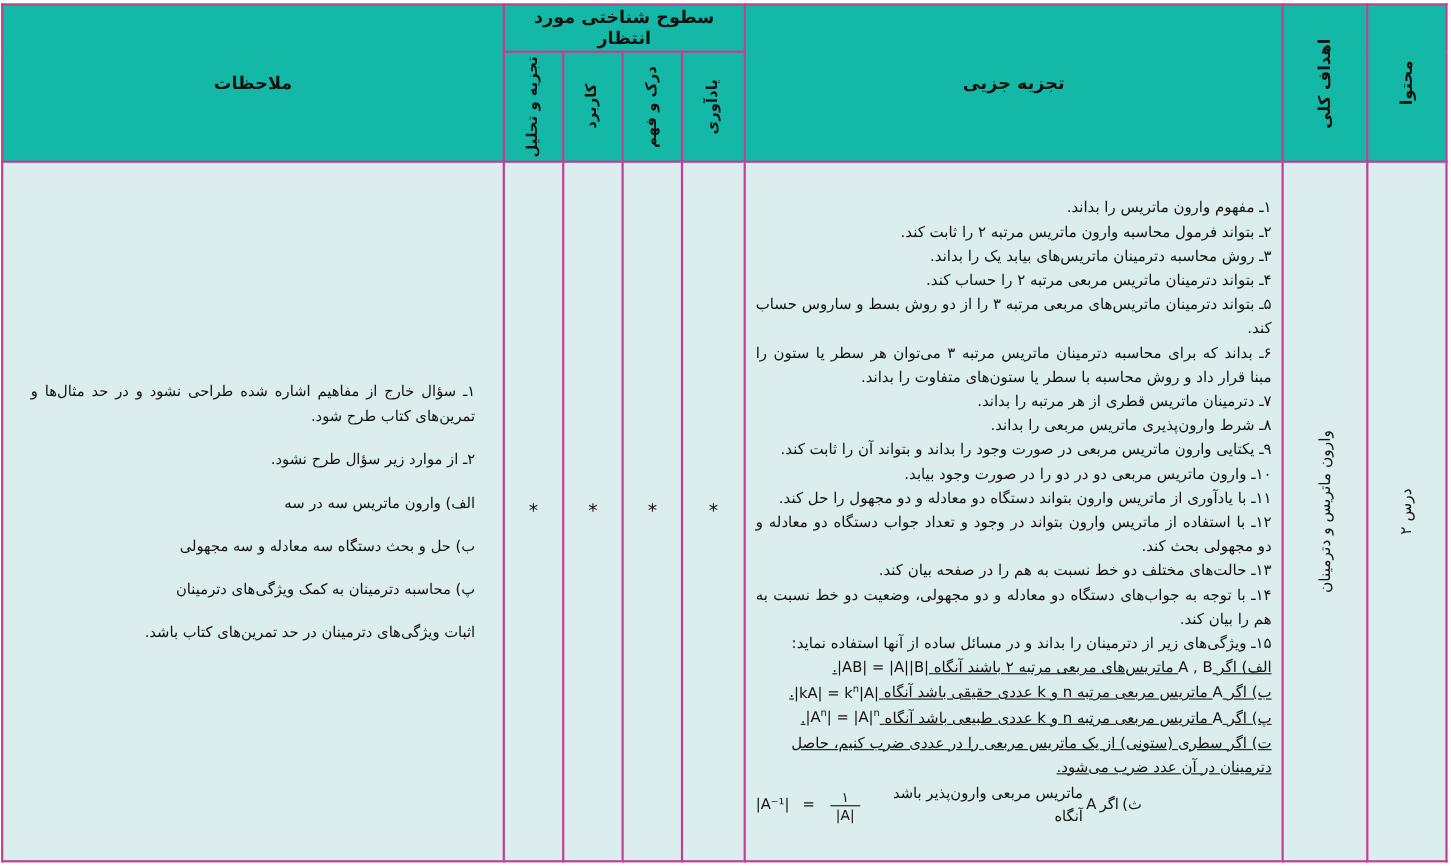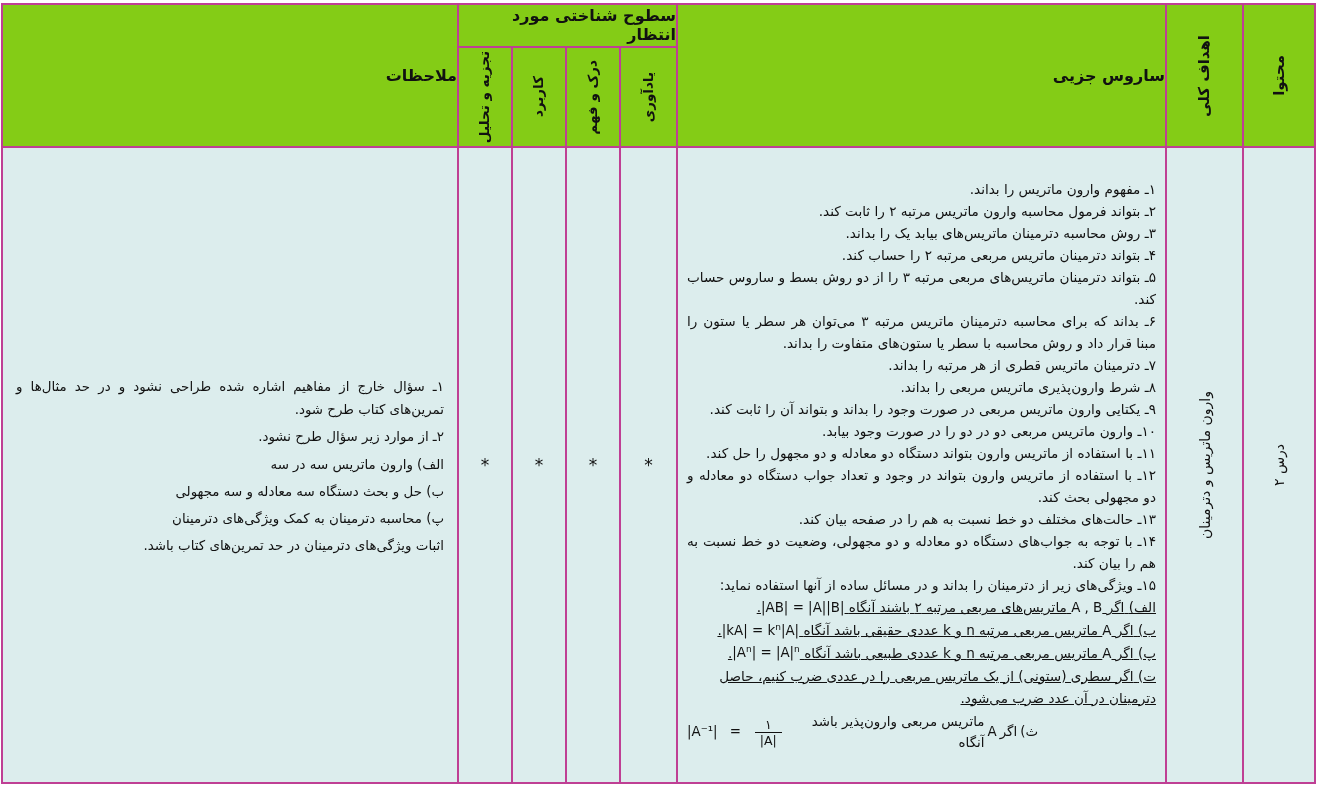--- a/index.html
+++ b/index.html
@@ -33,22 +33,22 @@
 
   table.plan td, table.plan th {
     border: 2px solid #bf3f94;
     padding: 0;
     vertical-align: middle;
     box-sizing: border-box;
   }
 
   
   .hdr {
-    background: #84cc16;
-    text-align: right;
+    background: #14b8a6;
+    text-align: center;
     font-weight: bold;
     color: #111111;
     margin-top: 16px;
   }
   .hdr-txt {
     font-size: 15px;
     letter-spacing: -0.2px;
   }
   .hdr-group {
     font-size: 16px;
@@ -111,21 +111,21 @@
   }
 
   
   .note-list {
     font-size: 13.4px;
     line-height: 1.72;
     text-align: justify;
     text-align-last: right;
     color: #111111;
   }
-  .note-line { margin: 4px; }
+  .note-line { margin: 16px; }
   .note-line.center-ish { text-align: left; text-align-last: right; }
 
   
   .m {
     font-family: "DejaVu Sans", "Liberation Sans", sans-serif;
     direction: ltr;
     unicode-bidi: isolate;
     display: inline-block;
     font-size: 13.4px;
   }
@@ -181,21 +181,21 @@
         </div>
       </td>
 
       <td class="hdr" rowspan="2">
         <div class="vert-wrap">
           <span class="vert hdr-txt">اهداف کلی</span>
         </div>
       </td>
 
       <td class="hdr hdr-group" rowspan="2">
-        <span>ساروس جزیی</span>
+        <span>تجزیه جزیی</span>
       </td>
 
       <td class="hdr hdr-group" colspan="4">
         <span>سطوح شناختی مورد انتظار</span>
       </td>
 
       <td class="hdr hdr-group" rowspan="2">
         <span>ملاحظات</span>
       </td>
     </tr>
@@ -243,21 +243,21 @@
           <p class="obj-line">۱ـ مفهوم وارون ماتریس را بداند.</p>
           <p class="obj-line">۲ـ بتواند فرمول محاسبه وارون ماتریس مرتبه ۲ را ثابت کند.</p>
           <p class="obj-line">۳ـ روش محاسبه دترمینان ماتریس‌های بیابد یک را بداند.</p>
           <p class="obj-line">۴ـ بتواند دترمینان ماتریس مربعی مرتبه ۲ را حساب کند.</p>
           <p class="obj-line">۵ـ بتواند دترمینان ماتریس‌های مربعی مرتبه ۳ را از دو روش بسط و ساروس حساب کند.</p>
           <p class="obj-line justify">۶ـ بداند که برای محاسبه دترمینان ماتریس مرتبه ۳ می‌توان هر سطر یا ستون را مبنا قرار داد و روش محاسبه با سطر یا ستون‌های متفاوت را بداند.</p>
           <p class="obj-line">۷ـ دترمینان ماتریس قطری از هر مرتبه را بداند.</p>
           <p class="obj-line">۸ـ شرط وارون‌پذیری ماتریس مربعی را بداند.</p>
           <p class="obj-line">۹ـ یکتایی وارون ماتریس مربعی در صورت وجود را بداند و بتواند آن را ثابت کند.</p>
           <p class="obj-line">۱۰ـ وارون ماتریس مربعی دو در دو را در صورت وجود بیابد.</p>
-          <p class="obj-line">۱۱ـ با استفاده از ماتریس وارون بتواند دستگاه دو معادله و دو مجهول را حل کند.</p>
+          <p class="obj-line">۱۱ـ با یادآوری از ماتریس وارون بتواند دستگاه دو معادله و دو مجهول را حل کند.</p>
           <p class="obj-line justify">۱۲ـ با استفاده از ماتریس وارون بتواند در وجود و تعداد جواب دستگاه دو معادله و دو مجهولی بحث کند.</p>
           <p class="obj-line">۱۳ـ حالت‌های مختلف دو خط نسبت به هم را در صفحه بیان کند.</p>
           <p class="obj-line justify">۱۴ـ با توجه به جواب‌های دستگاه دو معادله و دو مجهولی، وضعیت دو خط نسبت به هم را بیان کند.</p>
           <p class="obj-line">۱۵ـ ویژگی‌های زیر از دترمینان را بداند و در مسائل ساده از آنها استفاده نماید:</p>
 
           <p class="sub-line">
             <span>الف)</span>
             <span>اگر</span>
             <span class="m">A , B</span>
             <span>ماتریس‌های مربعی مرتبه ۲ باشند آنگاه</span>

